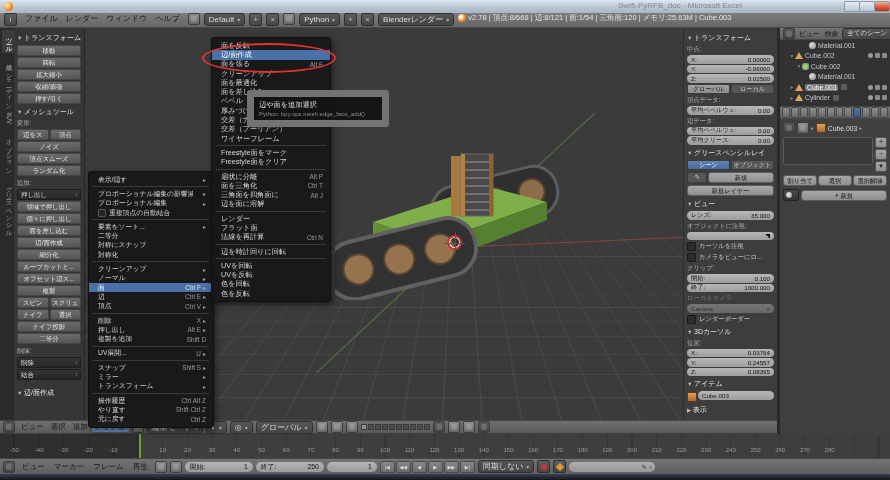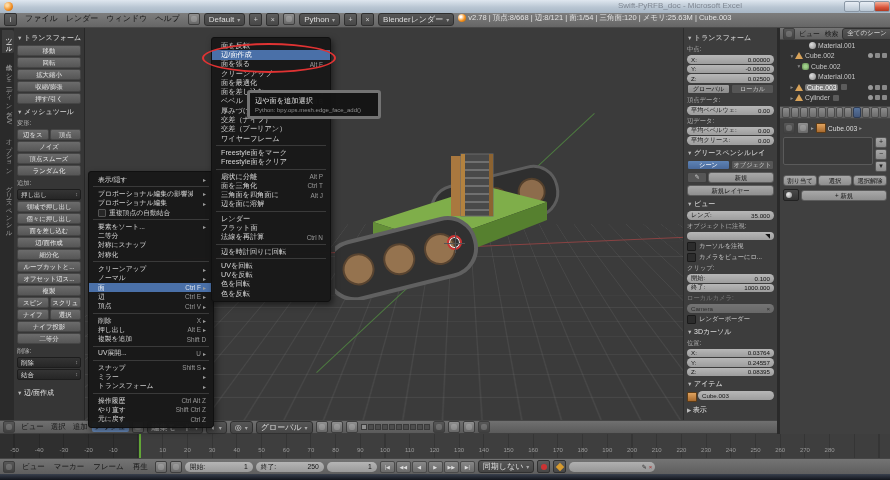--- a/index.html
+++ b/index.html
@@ -96,21 +96,21 @@
   #menu-mesh .mitem{height:9.3px;font-size:6.8px;}
   #menu-face .mitem{height:9.3px;font-size:7.2px;}
   .mitem.sel{background:#4a70a8;color:#fff;}
   .mlabel{overflow:hidden;}
   .mkey{margin-left:auto;color:#9a9a9a;padding-left:8px;font-size:6.4px;}
   .mitem.sel .mkey{color:#dce4f0;}
   .marrow{color:#9a9a9a;font-size:6px;margin-left:2px;}
   .msep{height:1px;background:#3a3a3a;margin:2px 4px;}
   .mcheck{width:6px;height:6px;border:1px solid #555;background:#262626;border-radius:1px;margin-right:3px;flex:0 0 auto;}
   #tooltip{position:absolute;left:247px;top:90px;width:118px;z-index:60;
-    background:rgba(20,20,20,.97);border:3px solid #737373;border-radius:3px;padding:3px 5px;}
+    background:rgba(20,20,20,.97);border:7px solid #737373;border-radius:3px;padding:3px 5px;}
   #tooltip .t1{font-size:7.2px;color:#e0e0e0;white-space:nowrap;}
   #tooltip .t2{font-size:6px;color:#8f8f8f;white-space:nowrap;margin-top:1px;}
   #annot{position:absolute;left:202px;top:43px;width:130px;height:26px;border:2px solid #e03333;
     border-radius:50%;z-index:70;}
   
   #divider{left:777px;top:28px;width:3px;height:406px;background:#2a2a2a;}
   #rightcol{left:780px;top:28px;width:110px;height:406px;background:#3f3f3f;}
   #outliner-header{position:absolute;left:0;top:0;width:110px;height:12px;
     background:linear-gradient(#757575,#616161);display:flex;align-items:center;gap:3px;
     padding:0 3px;box-sizing:border-box;border-bottom:1px solid #474747;}

